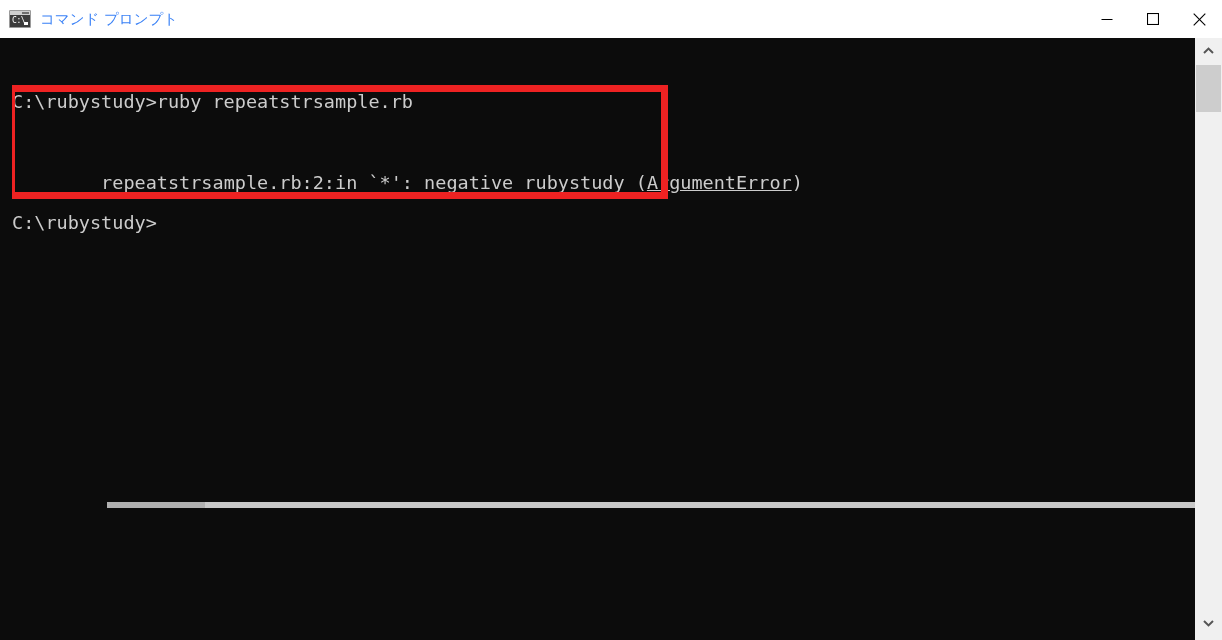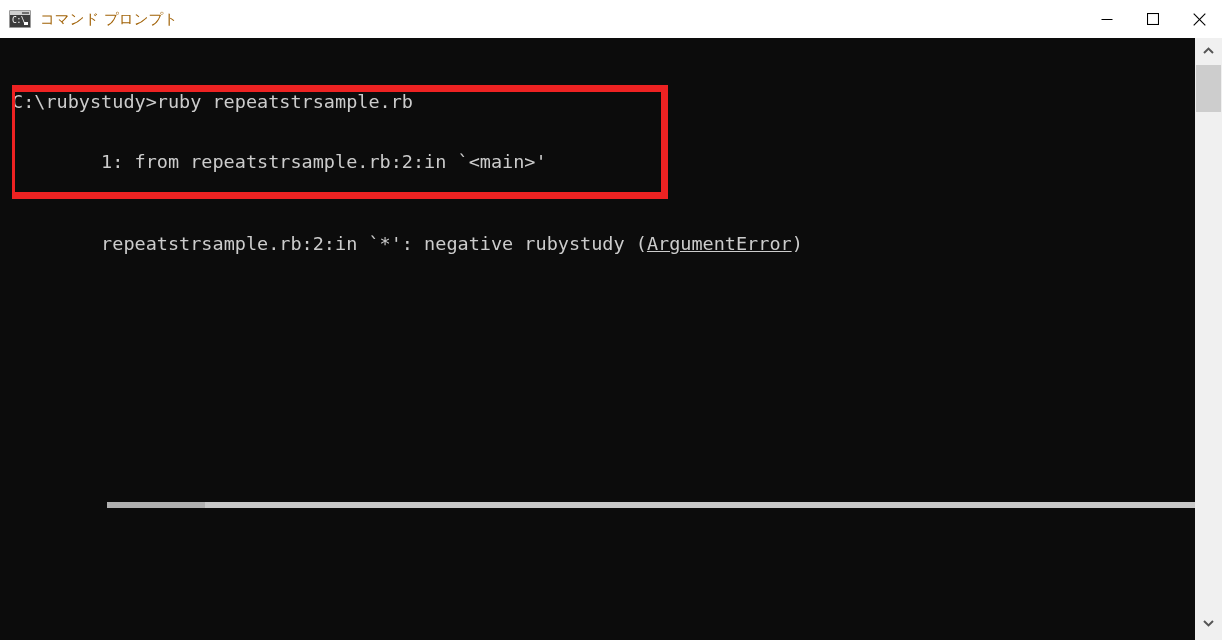--- a/index.html
+++ b/index.html
@@ -81,21 +81,21 @@
   .app-icon .icon-cursor {
     position: absolute;
     left: 14px;
     top: 11px;
     width: 4px;
     height: 3px;
     background: #ffffff;
   }
   .title-text {
     font-size: 14.5px;
-    color: #a16207;
+    color: #3b82f6;
     line-height: 38px;
     white-space: nowrap;
     font-family: "DejaVu Sans", "Liberation Sans", sans-serif;
   }
 
   .title-buttons {
     display: flex;
     height: 38px;
     flex: 0 0 auto;
   }
@@ -233,24 +233,24 @@
           <line x1="0.7" y1="0.7" x2="12.3" y2="12.3" stroke="#000000" stroke-width="1.1"></line>
           <line x1="12.3" y1="0.7" x2="0.7" y2="12.3" stroke="#000000" stroke-width="1.1"></line>
         </svg>
       </div>
     </div>
   </div>
 
   <div class="console">
     <div class="console-text">
       <div class="console-line">C:\rubystudy&gt;ruby repeatstrsample.rb</div>
-      <div class="console-line">        1: from repeatstrsample.rb:2:in `&lt;main&gt;'</div>
       <div class="console-line">
         <span>repeatstrsample.rb:2:in `*': negative rubystudy (</span><span class="underlined">ArgumentError</span><span>)</span>
       </div>
+      <div class="console-line">C:\rubystudy&gt;</div>
     </div>
 
     <div class="redbox"></div>
 
     <div class="hscroll">
       <div class="hscroll-track">
         <div class="hscroll-thumb"></div>
       </div>
     </div>
   </div>

